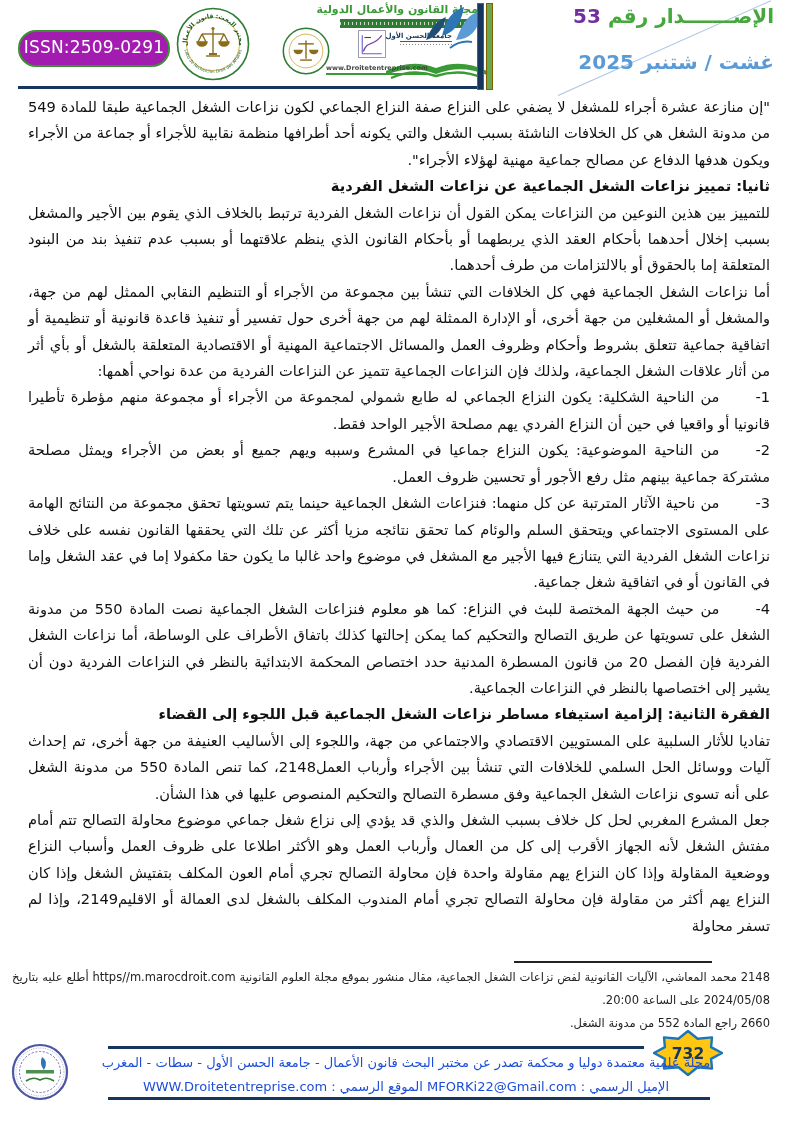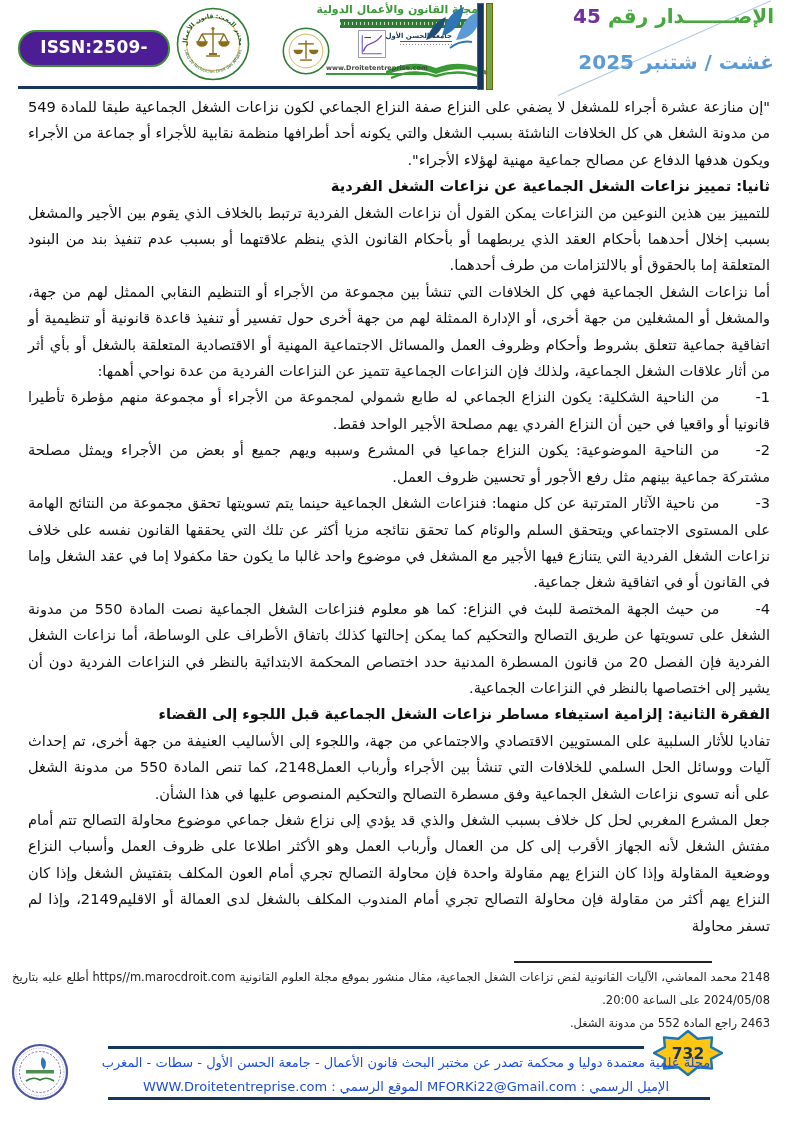--- a/index.html
+++ b/index.html
@@ -1,21 +1,21 @@
 <!DOCTYPE html>
 <html lang="ar"><head>
 <meta charset="utf-8">
 <style>
   html,body{margin:0;padding:0;background:#e8e8e8;}
   .page{position:relative;width:794px;height:1123px;background:#fff;margin:0 auto;
         font-family:"DejaVu Sans",sans-serif;overflow:hidden;}
   
   .issn-pill{position:absolute;left:18px;top:30px;width:148px;height:33px;
-    background:#4c1d95;border:2px solid #3c8f33;border-radius:18px;color:#fff;
-    font-weight:bold;font-size:17px;line-height:31px;text-align:center;letter-spacing:.2px;}
+    background:#a21caf;border:2px solid #3c8f33;border-radius:18px;color:#fff;
+    font-weight:normal;font-size:17px;line-height:31px;text-align:center;letter-spacing:.2px;}
   .lab-logo{position:absolute;left:176px;top:7px;}
   .journal-logo{position:absolute;left:282px;top:3px;width:212px;height:82px;}
   .j-title{position:absolute;left:48px;top:0;width:148px;text-align:center;
     font-size:11px;font-weight:bold;color:#3a9a35;white-space:nowrap;direction:rtl;}
   .j-strip{position:absolute;left:58px;top:16px;width:128px;height:9px;background:#2e7d32;
     background-image:repeating-linear-gradient(90deg,rgba(255,255,255,.75) 0 1px,transparent 1px 4px);
     background-size:100% 3px;background-position:center;background-repeat:no-repeat;}
   .j-circle{position:absolute;left:0;top:24px;}
   .j-chart{position:absolute;left:76px;top:27px;width:26px;height:26px;background:#fff;border:1px solid #9a9ab0;}
   .j-univ{position:absolute;left:118px;top:29px;width:52px;text-align:center;direction:rtl;}
@@ -129,21 +129,21 @@
   </div>
 
   <div class="header-rule"></div>
   <div class="vbar navy"></div>
   <div class="vbar green"></div>
   <div class="diag"></div>
 
   <div class="issue-block">
     <div class="issue-l1">
       <span>الإصـــــــدار رقم</span>
-      <span class="num">45</span>
+      <span class="num">53</span>
     </div>
     <div class="issue-l2">غشت / شتنبر 2025</div>
   </div>
 
   <main class="bodytext">
     <p>"إن منازعة عشرة أجراء للمشغل لا يضفي على النزاع صفة النزاع الجماعي لكون نزاعات الشغل الجماعية طبقا للمادة 549 من مدونة الشغل هي كل الخلافات الناشئة بسبب الشغل والتي يكونه أحد أطرافها منظمة نقابية للأجراء أو جماعة من الأجراء ويكون هدفها الدفاع عن مصالح جماعية مهنية لهؤلاء الأجراء".</p>
     <p class="head">ثانيا: تمييز نزاعات الشغل الجماعية عن نزاعات الشغل الفردية</p>
     <p>للتمييز بين هذين النوعين من النزاعات يمكن القول أن نزاعات الشغل الفردية ترتبط بالخلاف الذي يقوم بين الأجير والمشغل بسبب إخلال أحدهما بأحكام العقد الذي يربطهما أو بأحكام القانون الذي ينظم علاقتهما أو بسبب عدم تنفيذ بند من البنود المتعلقة إما بالحقوق أو بالالتزامات من طرف أحدهما.</p>
     <p>أما نزاعات الشغل الجماعية فهي كل الخلافات التي تنشأ بين مجموعة من الأجراء أو التنظيم النقابي الممثل لهم من جهة، والمشغل أو المشغلين من جهة أخرى، أو الإدارة الممثلة لهم من جهة أخرى حول تفسير أو تنفيذ قاعدة قانونية أو تنظيمية أو اتفاقية جماعية تتعلق بشروط وأحكام وظروف العمل والمسائل الاجتماعية المهنية أو الاقتصادية المتعلقة بالشغل أو بأي أثر من أثار علاقات الشغل الجماعية، ولذلك فإن النزاعات الجماعية تتميز عن النزاعات الفردية من عدة نواحي أهمها:</p>
     <p><span class="li-num">1-</span><span>من الناحية الشكلية: يكون النزاع الجماعي له طابع شمولي لمجموعة من الأجراء أو مجموعة منهم مؤطرة تأطيرا قانونيا أو واقعيا في حين أن النزاع الفردي يهم مصلحة الأجير الواحد فقط.</span></p>
@@ -151,21 +151,21 @@
     <p><span class="li-num">3-</span><span>من ناحية الآثار المترتبة عن كل منهما: فنزاعات الشغل الجماعية حينما يتم تسويتها تحقق مجموعة من النتائج الهامة على المستوى الاجتماعي ويتحقق السلم والوئام كما تحقق نتائجه مزيا أكثر عن تلك التي يحققها القانون نفسه على خلاف نزاعات الشغل الفردية التي يتنازع فيها الأجير مع المشغل في موضوع واحد غالبا ما يكون حقا مكفولا إما في عقد الشغل وإما في القانون أو في اتفاقية شغل جماعية.</span></p>
     <p><span class="li-num">4-</span><span>من حيث الجهة المختصة للبث في النزاع: كما هو معلوم فنزاعات الشغل الجماعية نصت المادة 550 من مدونة الشغل على تسويتها عن طريق التصالح والتحكيم كما يمكن إحالتها كذلك باتفاق الأطراف على الوساطة، أما نزاعات الشغل الفردية فإن الفصل 20 من قانون المسطرة المدنية حدد اختصاص المحكمة الابتدائية بالنظر في النزاعات الفردية دون أن يشير إلى اختصاصها بالنظر في النزاعات الجماعية.</span></p>
     <p class="head">الفقرة الثانية: إلزامية استيفاء مساطر نزاعات الشغل الجماعية قبل اللجوء إلى القضاء</p>
     <p>تفاديا للأثار السلبية على المستويين الاقتصادي والاجتماعي من جهة، واللجوء إلى الأساليب العنيفة من جهة أخرى، تم إحداث آليات ووسائل الحل السلمي للخلافات التي تنشأ بين الأجراء وأرباب العمل2148، كما تنص المادة 550 من مدونة الشغل على أنه تسوى نزاعات الشغل الجماعية وفق مسطرة التصالح والتحكيم المنصوص عليها في هذا الشأن.</p>
     <p>جعل المشرع المغربي لحل كل خلاف بسبب الشغل والذي قد يؤدي إلى نزاع شغل جماعي موضوع محاولة التصالح تتم أمام مفتش الشغل لأنه الجهاز الأقرب إلى كل من العمال وأرباب العمل وهو الأكثر اطلاعا على ظروف العمل وأسباب النزاع ووضعية المقاولة وإذا كان النزاع يهم مقاولة واحدة فإن محاولة التصالح تجري أمام العون المكلف بتفتيش الشغل وإذا كان النزاع يهم أكثر من مقاولة فإن محاولة التصالح تجري أمام المندوب المكلف بالشغل لدى العمالة أو الاقليم2149، وإذا لم تسفر محاولة</p>
   </main>
 
   <div class="fn-sep"></div>
   <section class="footnotes">
     <p><span>2148</span> <span>محمد المعاشي، الآليات القانونية لفض نزاعات الشغل الجماعية، مقال منشور بموقع مجلة العلوم القانونية https//m.marocdroit.com أطلع عليه بتاريخ 2024/05/08 على الساعة 20:00.</span></p>
-    <p><span>2463</span> <span>راجع المادة 552 من مدونة الشغل.</span></p>
+    <p><span>2660</span> <span>راجع المادة 552 من مدونة الشغل.</span></p>
   </section>
 
   <div class="f-line top"></div>
 
   <svg class="badge" width="70" height="46" viewBox="0 0 70 46">
     <polygon points="69,23 58.1,28.9 59,38.6 44.6,37.3 35,45 25.4,37.3 11,38.6 11.9,28.9 1,23 11.9,17.1 11,7.4 25.4,8.7 35,1 44.6,8.7 59,7.4 58.1,17.1" fill="#ffc613" stroke="#1b75bb" stroke-width="2.4" stroke-linejoin="round"></polygon>
     <text x="35" y="28.5" text-anchor="middle" font-size="15.5" font-weight="bold" fill="#17365d">732</text>
   </svg>
 
   <div class="f-text">

